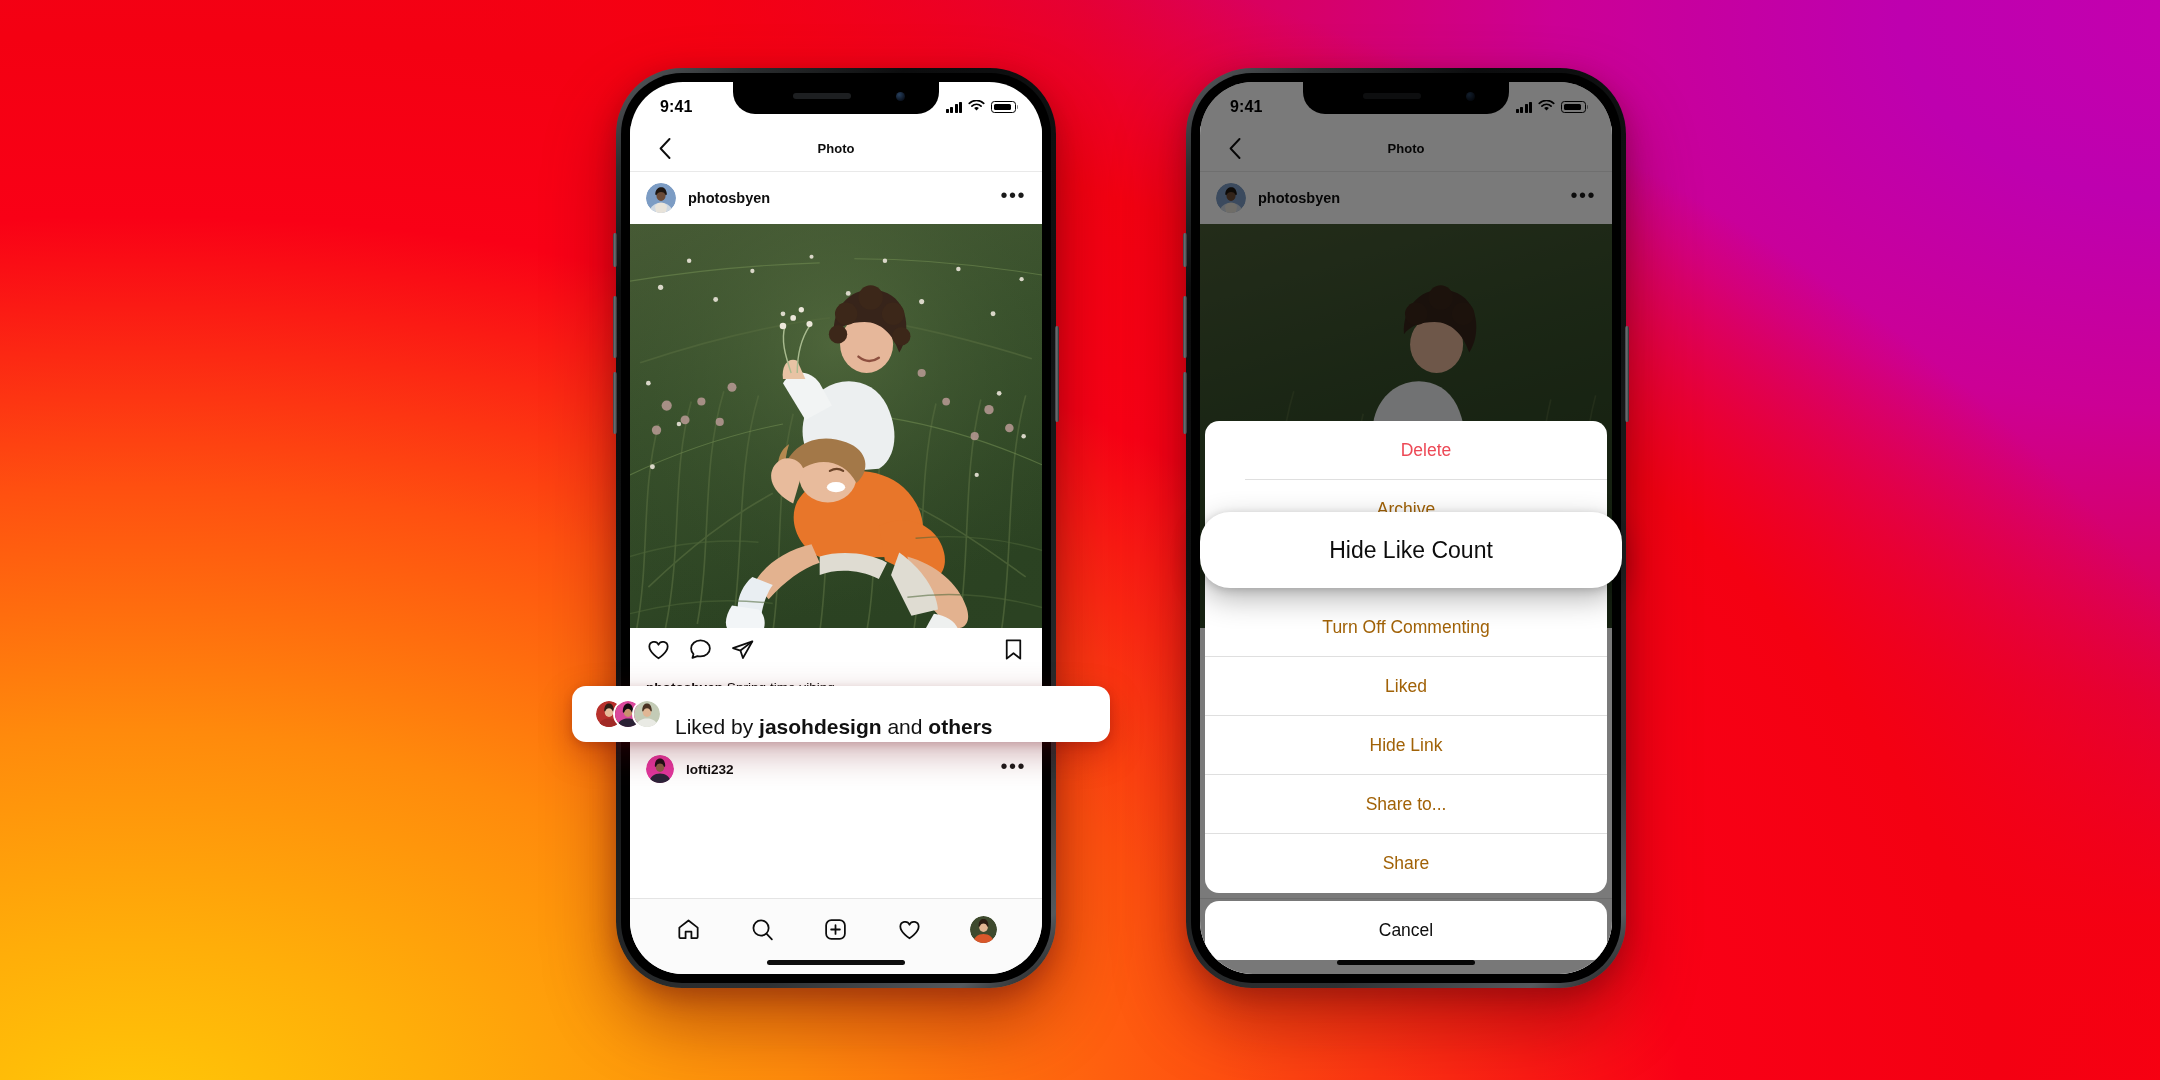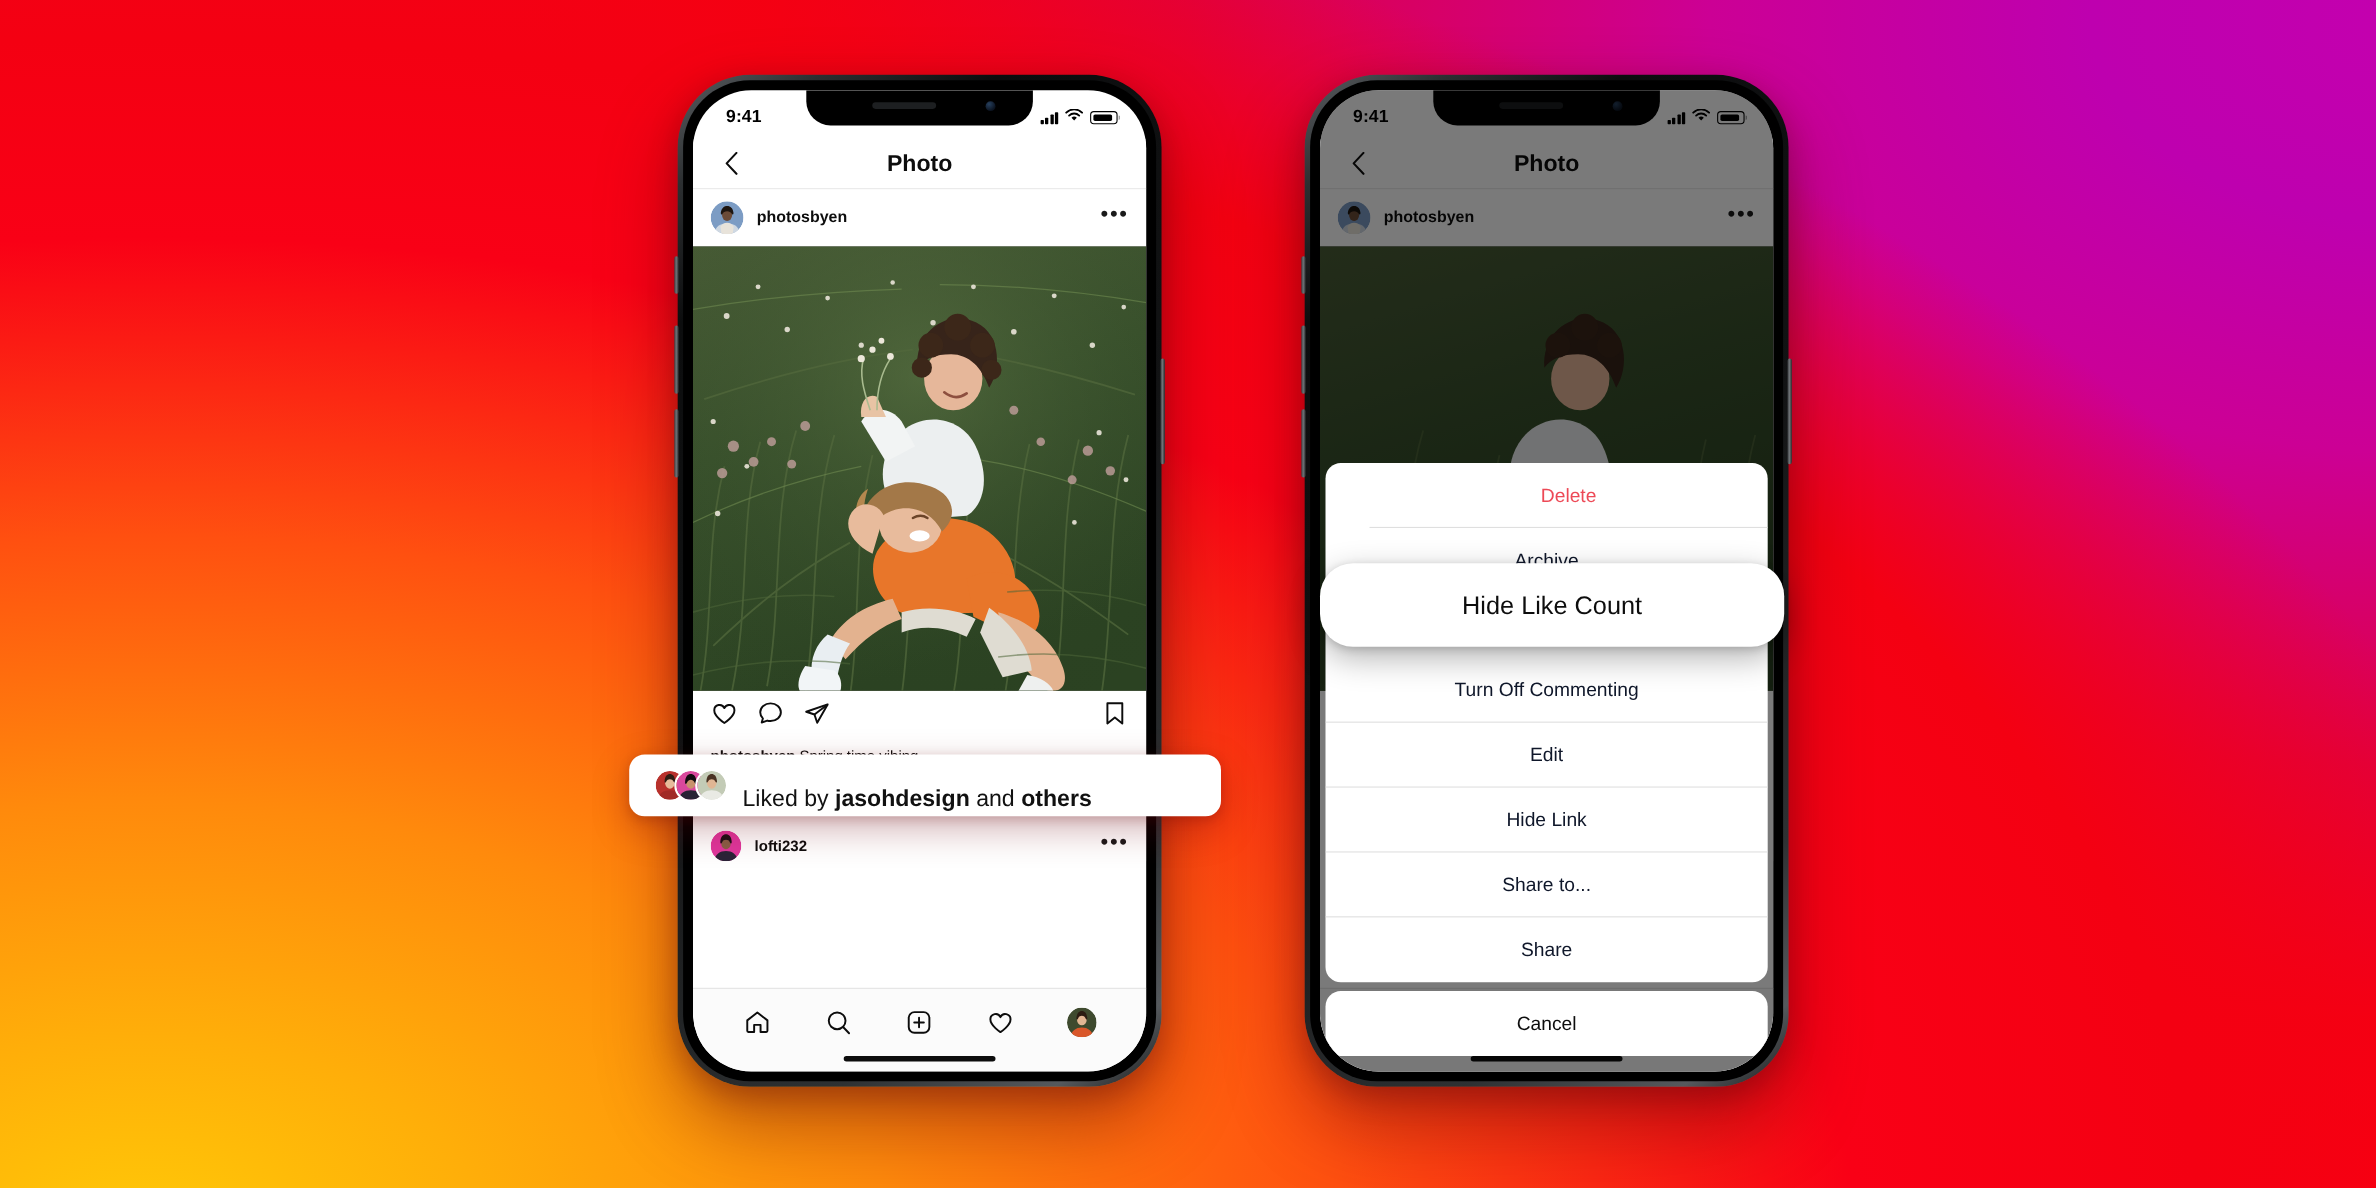--- a/index.html
+++ b/index.html
@@ -74,21 +74,21 @@
   .batt { width:25px; height:12px; border:1.4px solid #000; border-radius:3.4px; padding:1.6px; position:relative; }
   .batt::after{content:"";position:absolute;right:-3.4px;top:3.4px;width:1.8px;height:4px;border-radius:0 1px 1px 0;background:rgba(0,0,0,.45);}
   .batt span{display:block;height:100%;width:90%;background:#000;border-radius:1.5px;}
 
   
   .navbar {
     height:46px; display:flex; align-items:center; padding:0 20px;
     border-bottom:1px solid #e9e9e9; position:relative; background:#fff;
   }
   .nav-back { width:30px; height:30px; display:flex; align-items:center; justify-content:center; }
-  .nav-title { position:absolute; left:0; right:0; text-align:center; font-size:21px; font-weight:bold; color:#0d0d0d; pointer-events:none; }
+  .nav-title { position:absolute; left:0; right:0; text-align:center; font-size:13px; font-weight:bold; color:#0d0d0d; pointer-events:none; }
 
   
   .post-head { height:52px; display:flex; align-items:center; padding:0 16px; gap:12px; background:#fff; }
   .post-head .uname { font-size:14.5px; font-weight:bold; color:#0d0d0d; flex:1; }
   .dots { font-size:20px; letter-spacing:1.5px; color:#1a1a1a; line-height:8px; padding-bottom:6px; }
 
   .avatar { border-radius:50%; overflow:hidden; flex:none; position:relative; }
   .avatar svg { display:block; }
 
   
@@ -132,21 +132,21 @@
   .sheet-wrap {
     position:absolute; left:0; right:0; bottom:0; top:0;
     z-index:60; display:flex; flex-direction:column;
     justify-content:flex-end; padding:0 5px 14px;
   }
   .sheet {
     background:#fff; border-radius:14px; overflow:hidden;
   }
   .sheet-item {
     height:59px; display:flex; align-items:center; justify-content:center;
-    font-size:17.5px; color:#0f172a; border-bottom:1px solid #dfdfdf;
+    font-size:17.5px; color:#a16207; border-bottom:1px solid #dfdfdf;
   }
   .sheet-item:last-child { border-bottom:none; }
   .sheet-item.destructive { color:#ED4956;margin-left:40px; }
   .sheet-cancel {
     margin-top:8px; background:#fff; border-radius:14px;
     height:59px; display:flex; align-items:center; justify-content:center;
     font-size:17.5px; color:#0d0d0d;
   }
 
   
@@ -626,21 +626,21 @@
       </div>
 
       <div class="dim"></div>
 
       <div class="sheet-wrap">
         <div class="sheet">
           <div class="sheet-item destructive">Delete</div>
           <div class="sheet-item">Archive</div>
           <div class="sheet-item" style="visibility:hidden;">Hide Like Count</div>
           <div class="sheet-item">Turn Off Commenting</div>
-          <div class="sheet-item">Edit</div>
+          <div class="sheet-item">Liked</div>
           <div class="sheet-item">Hide Link</div>
           <div class="sheet-item">Share to...</div>
           <div class="sheet-item">Share</div>
         </div>
         <div class="sheet-cancel">Cancel</div>
       </div>
 
     </div>
   </div>
 </div>

